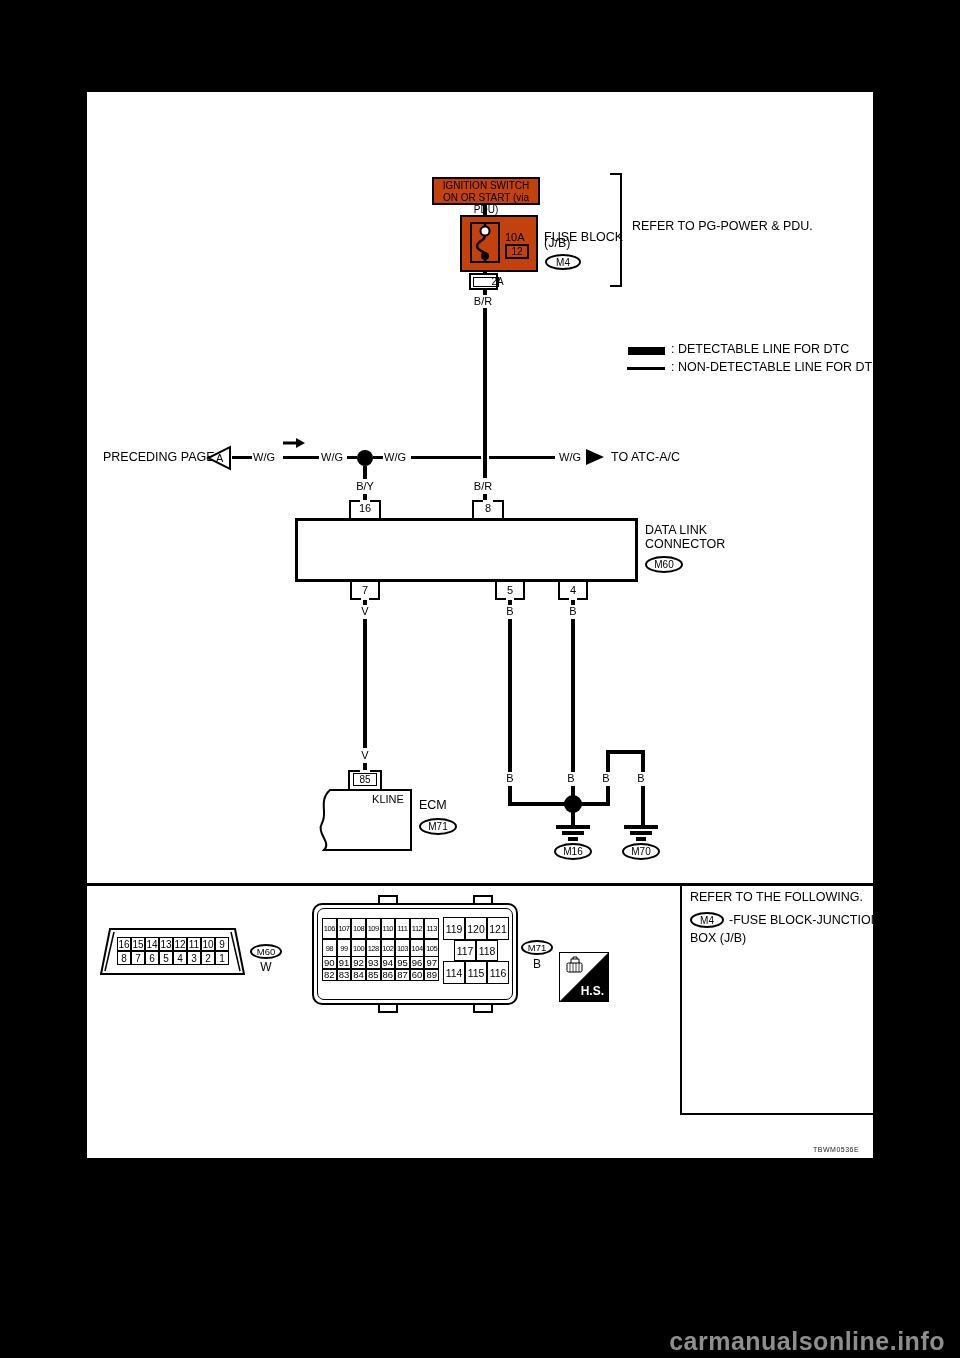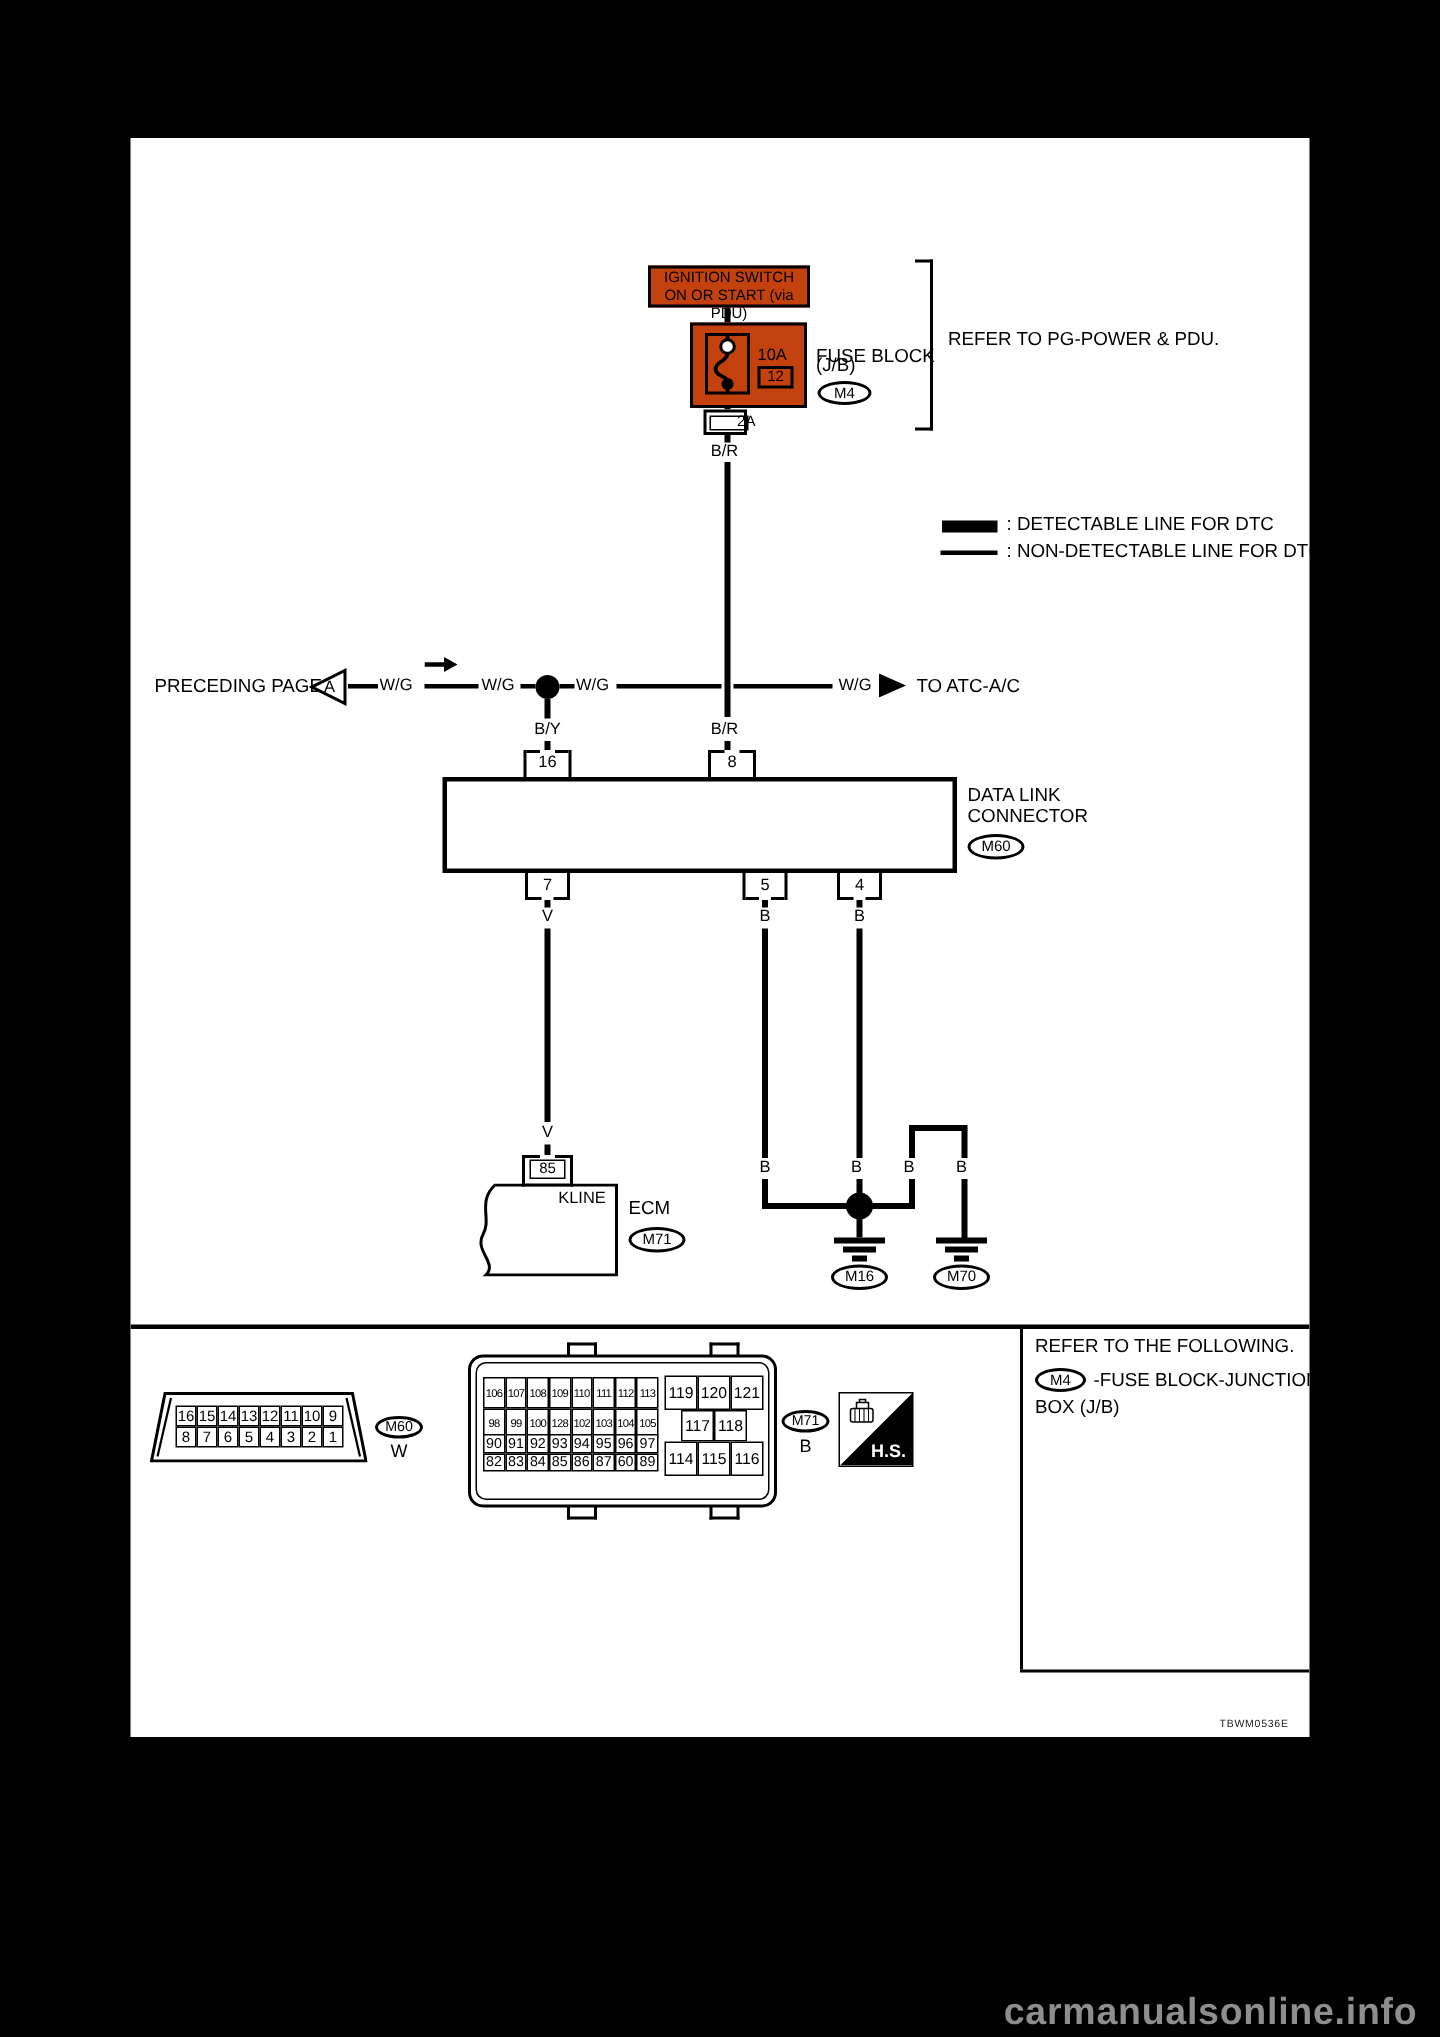--- a/index.html
+++ b/index.html
@@ -260,21 +260,21 @@
       <span class="cell">118</span>
     </div>
   <div class="cellgrid fs105" style="left:356px;top:869px;width:66px;height:23px;grid-template-columns:repeat(3,1fr);">
       <span class="cell">114</span>
       <span class="cell">115</span>
       <span class="cell">116</span>
     </div>
   <div class="oval" style="left:434px;top:848px;width:32px;height:15px;font-size:9.5px;">M71</div>
   <div class="lbl" style="left:441px;top:866px;width:18px;font-size:12px;">B</div>
 
-  <div class="hsbox" style="left:472px;top:836px;width:50px;height:50px;">
+  <div class="hsbox" style="left:472px;top:860px;width:50px;height:50px;">
     <div class="hstri"></div>
     <svg style="position:absolute;left:2px;top:2px;z-index:2;" width="24" height="22" viewBox="0 0 24 22">
       <path d="M9,8 V4 h8 v4" fill="none" stroke="#000" stroke-width="1"></path>
       <path d="M11,4 V2 h4 v2" fill="none" stroke="#000" stroke-width="1"></path>
       <rect x="5" y="8" width="15" height="9" rx="1.5" fill="#fff" stroke="#000" stroke-width="1"></rect>
       <line x1="8" y1="8" x2="8" y2="17" stroke="#000" stroke-width="0.7"></line>
       <line x1="11" y1="8" x2="11" y2="17" stroke="#000" stroke-width="0.7"></line>
       <line x1="14" y1="8" x2="14" y2="17" stroke="#000" stroke-width="0.7"></line>
       <line x1="17" y1="8" x2="17" y2="17" stroke="#000" stroke-width="0.7"></line>
     </svg>

